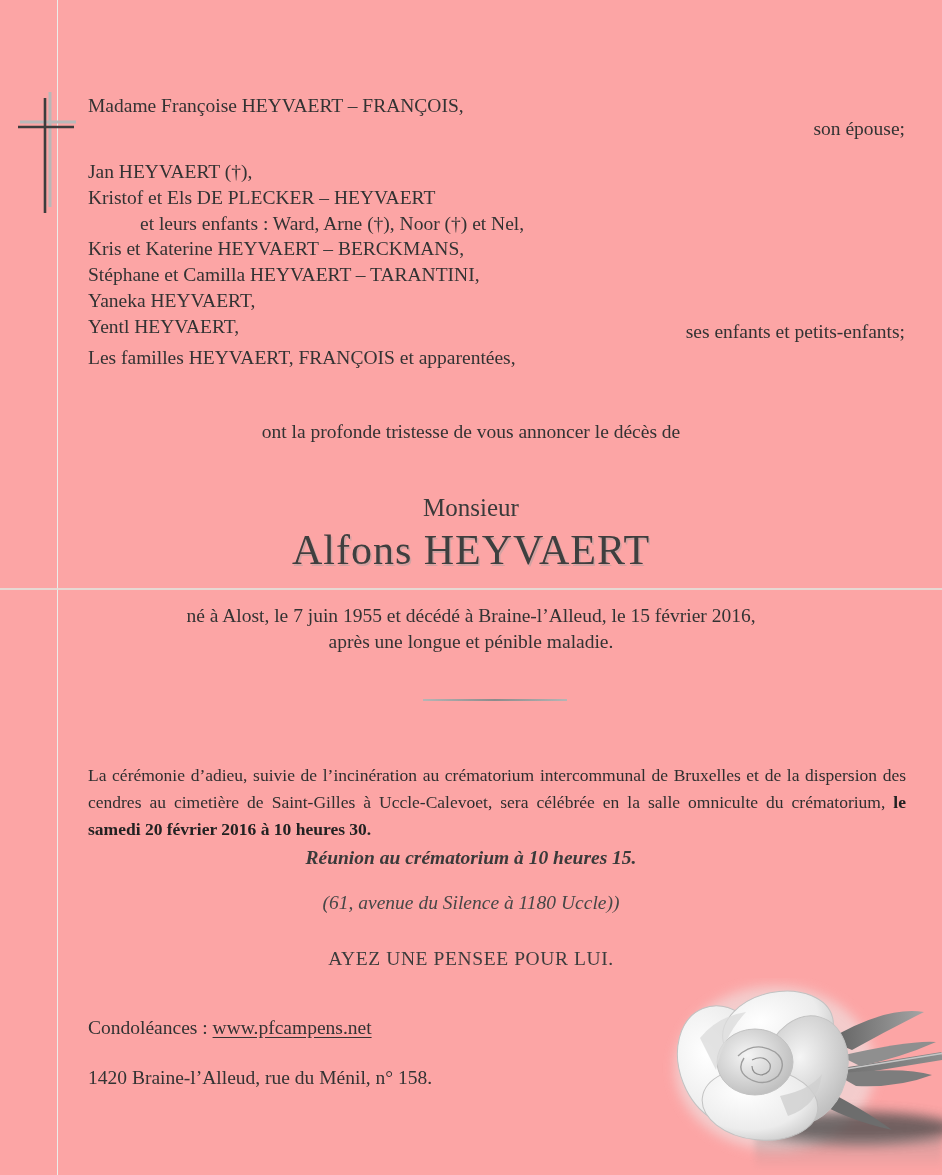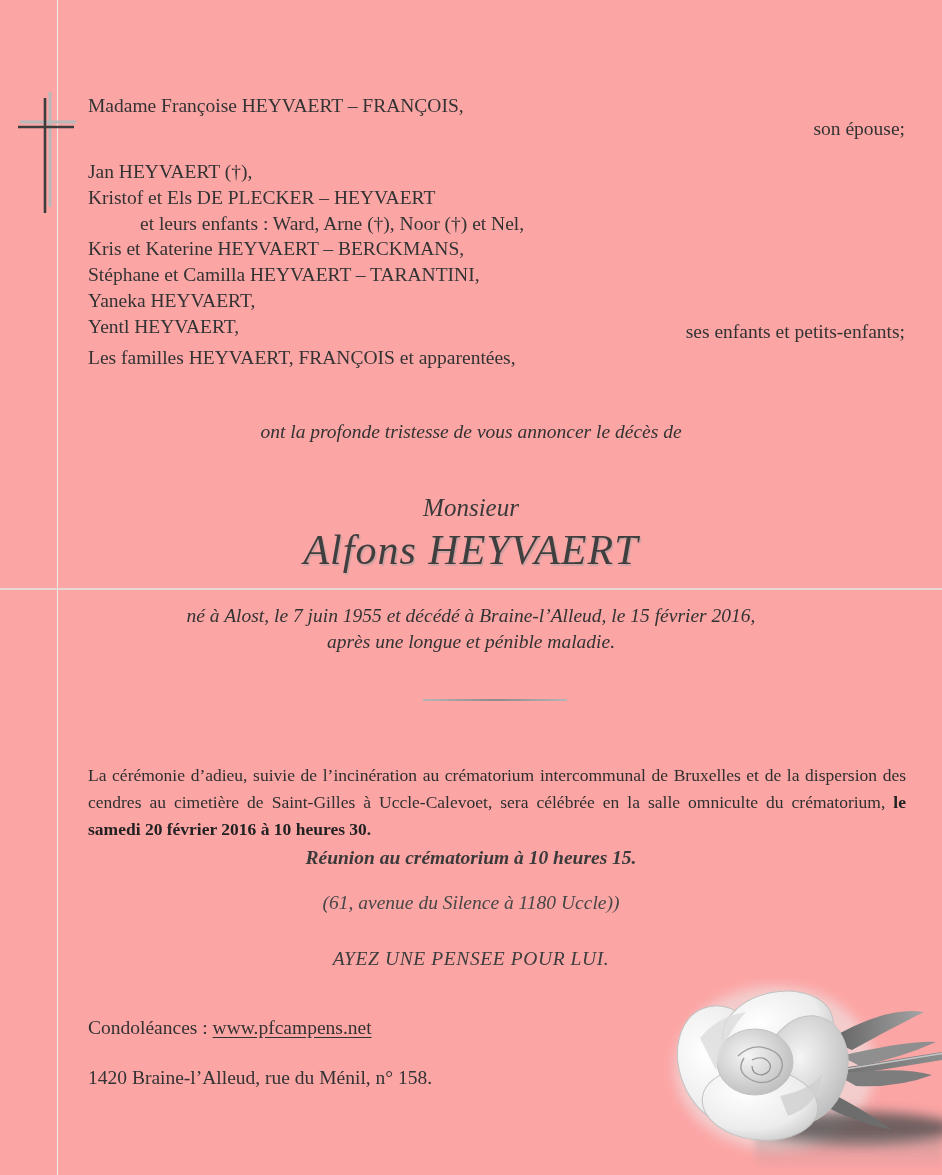--- a/index.html
+++ b/index.html
@@ -1,21 +1,21 @@
 <!DOCTYPE html>
 <html><head>
 <meta charset="utf-8">
 <style>
   html,body{margin:0;padding:0;background:#ffffff;}
   .page{position:relative;width:942px;height:1175px;background:#fca5a5;
         font-family:"Liberation Serif", serif;color:#333;overflow:hidden;}
   .abs{position:absolute;}
   .line{font-size:19.5px;white-space:nowrap;line-height:24px;}
   .rightcol{right:37px;text-align:left;left:auto;}
-  .center{left:0;width:942px;text-align:center;font-style:italic;}
+  .center{left:0;width:942px;text-align:center;}
   .leftcol{left:88px;}
   .children{left:88px;top:159px;font-size:19.5px;line-height:25.8px;white-space:nowrap;}
   .children .indent{padding-left:52px;}
   .announce{top:420px;font-size:19.5px;}
   .honorific{top:496px;font-size:25px;color:#3a3a3a;}
   .deceased-name{top:527px;font-size:42px;line-height:46px;letter-spacing:1px;color:#3f3f3f;
                  text-shadow:1.5px 1.5px 0 rgba(160,160,160,.45);}
   .scanline-h{top:588px;left:0;width:942px;height:2px;background:#e3e0da;opacity:.85;}
   .scanline-v{left:57px;top:0;width:1px;height:1175px;background:#ececea;}
   .divider{top:699px;left:423px;width:144px;height:2px;

